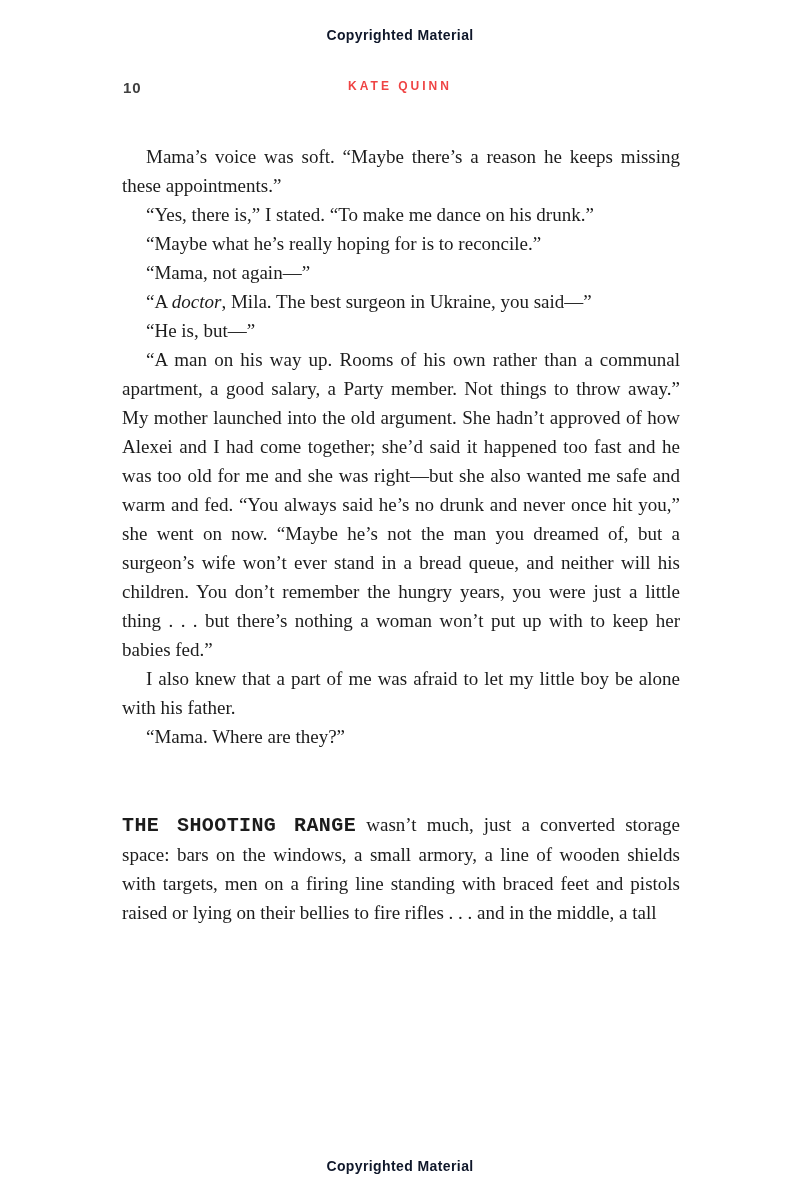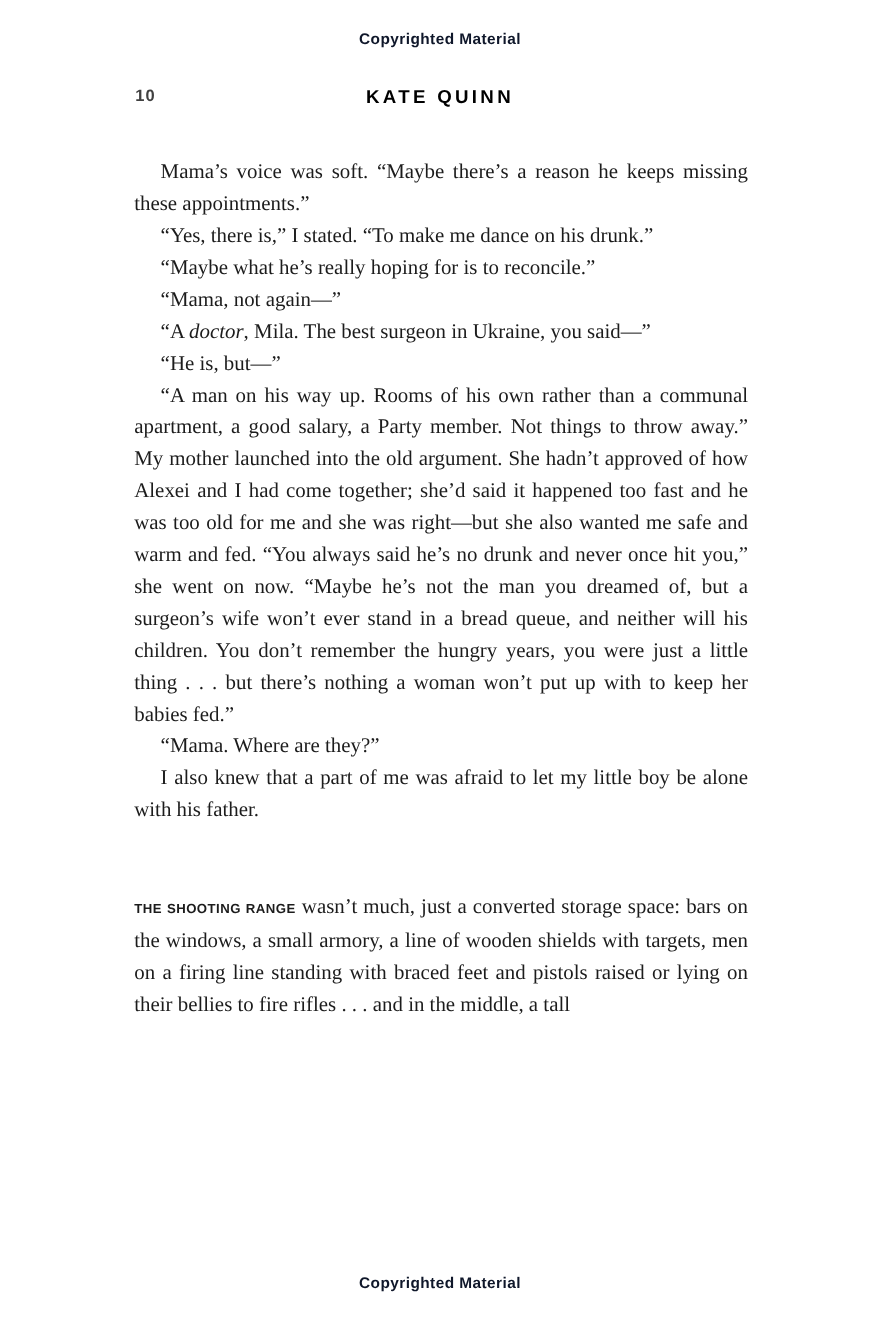--- a/index.html
+++ b/index.html
@@ -45,23 +45,23 @@
     font-family: "Liberation Sans", sans-serif;
     font-weight: bold;
     font-size: 15px;
     letter-spacing: 1px;
     color: #404040;
   }
   .author {
     text-align: center;
     font-family: "Liberation Sans", sans-serif;
     font-weight: bold;
-    font-size: 17px;
+    font-size: 12px;
     letter-spacing: 3px;
-    color: #000000;
+    color: #ef4444;
   }
   .body-text {
     margin: 43px 120px 0 122px;
     width: 558px;
   }
   .para {
     margin: 0;
     font-size: 19px;
     line-height: 29px;
     text-align: justify;
@@ -70,23 +70,23 @@
   .para.indent {
     text-indent: 24px;
   }
   .para.section-break {
     margin-top: 59px;
   }
   .italic {
     font-style: italic;
   }
   .lead-caps {
-    font-family: Liberation Sans, sans-serif;
+    font-family: Liberation Mono, monospace;
     font-weight: bold;
-    font-size: 12px;
+    font-size: 20px;
     letter-spacing: 0.4px;
     margin-top: 28px;
   }
 </style>
 </head>
 <body>
 
 <div class="page">
 
   <div class="notice notice-top">Copyrighted Material</div>
@@ -97,20 +97,20 @@
   </div>
 
   <div class="body-text">
       <p class="para indent"><span>Mama’s voice was soft. “Maybe there’s a reason he keeps missing these appointments.”</span></p>
       <p class="para indent"><span>“Yes, there is,” I stated. “To make me dance on his drunk.”</span></p>
       <p class="para indent"><span>“Maybe what he’s really hoping for is to reconcile.”</span></p>
       <p class="para indent"><span>“Mama, not again—”</span></p>
       <p class="para indent"><span>“A </span><span class="italic">doctor</span><span>, Mila. The best surgeon in Ukraine, you said—”</span></p>
       <p class="para indent"><span>“He is, but—”</span></p>
       <p class="para indent"><span>“A man on his way up. Rooms of his own rather than a communal apartment, a good salary, a Party member. Not things to throw away.” My mother launched into the old argument. She hadn’t approved of how Alexei and I had come together; she’d said it happened too fast and he was too old for me and she was right—but she also wanted me safe and warm and fed. “You always said he’s no drunk and never once hit you,” she went on now. “Maybe he’s not the man you dreamed of, but a surgeon’s wife won’t ever stand in a bread queue, and neither will his children. You don’t remember the hungry years, you were just a little thing . . . but there’s nothing a woman won’t put up with to keep her babies fed.”</span></p>
+      <p class="para indent"><span>I also knew that a part of me was afraid to let my little boy be alone with his father.</span></p>
       <p class="para indent"><span>“Mama. Where are they?”</span></p>
-      <p class="para indent"><span>I also knew that a part of me was afraid to let my little boy be alone with his father.</span></p>
       <p class="para section-break"><span class="lead-caps">THE SHOOTING RANGE</span><span> wasn’t much, just a converted storage space: bars on the windows, a small armory, a line of wooden shields with targets, men on a firing line standing with braced feet and pistols raised or lying on their bellies to fire rifles . . . and in the middle, a tall</span></p>
     </div>
 
   <div class="notice notice-bottom">Copyrighted Material</div>
 
 </div>
 
 </body></html>

